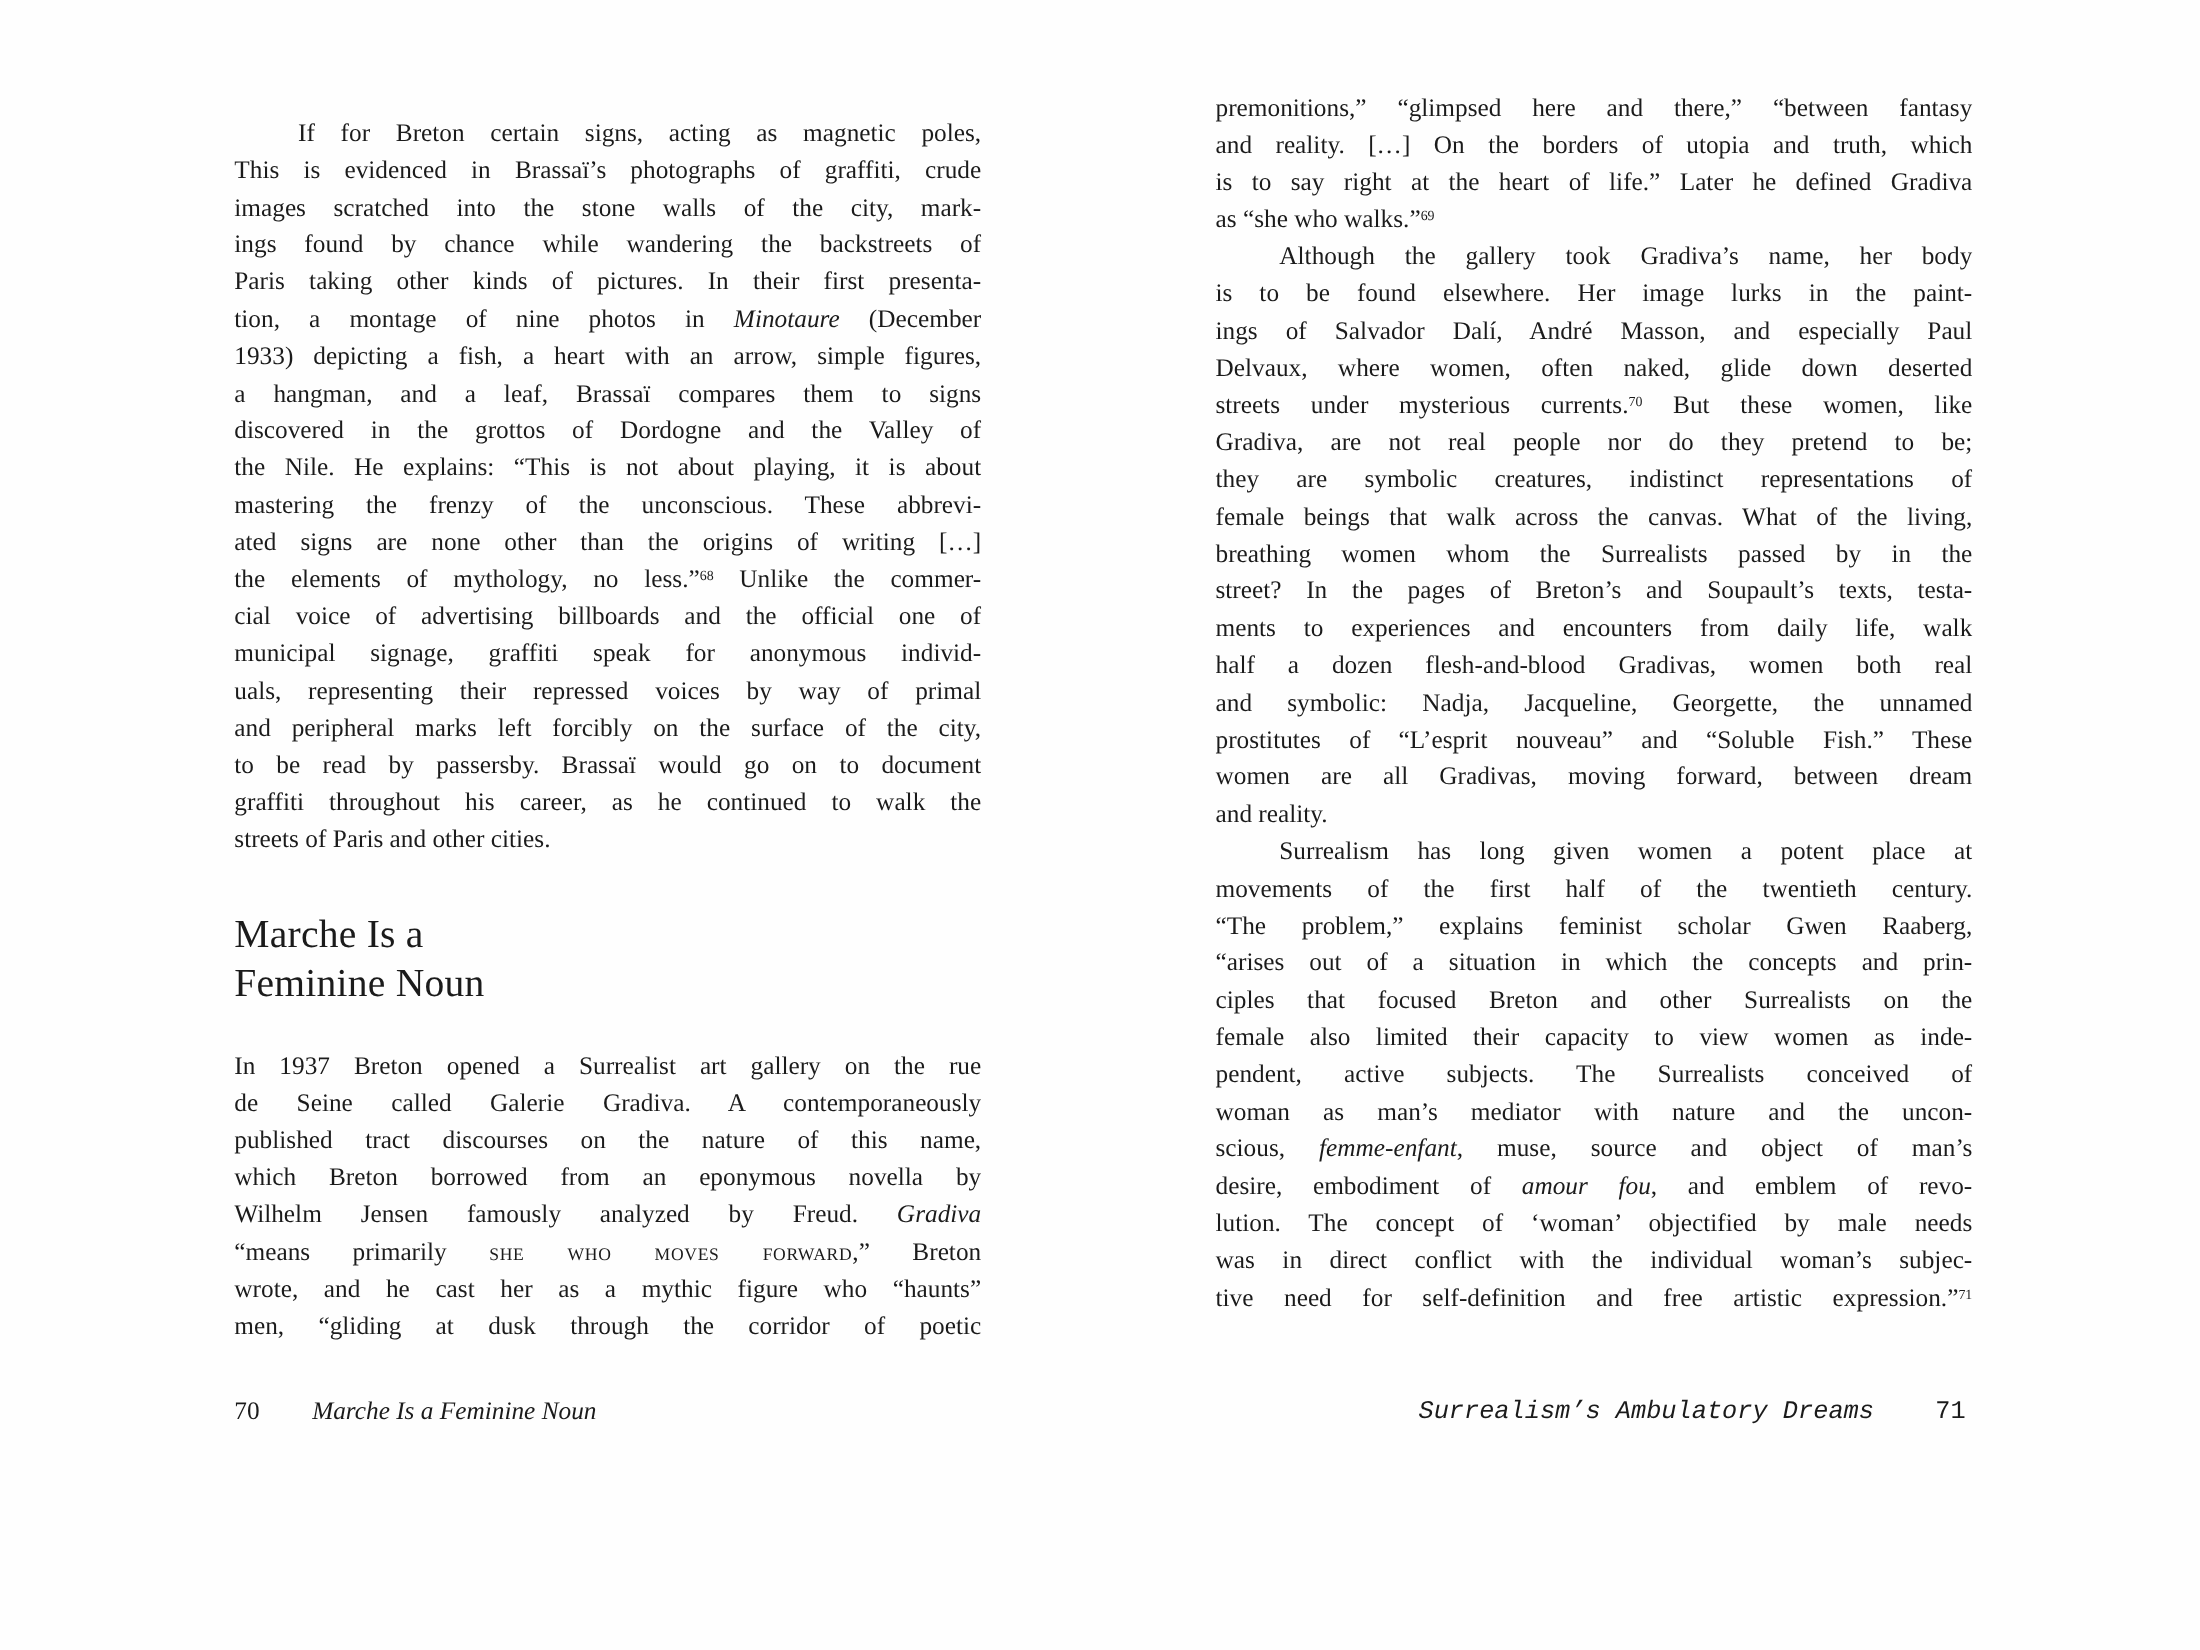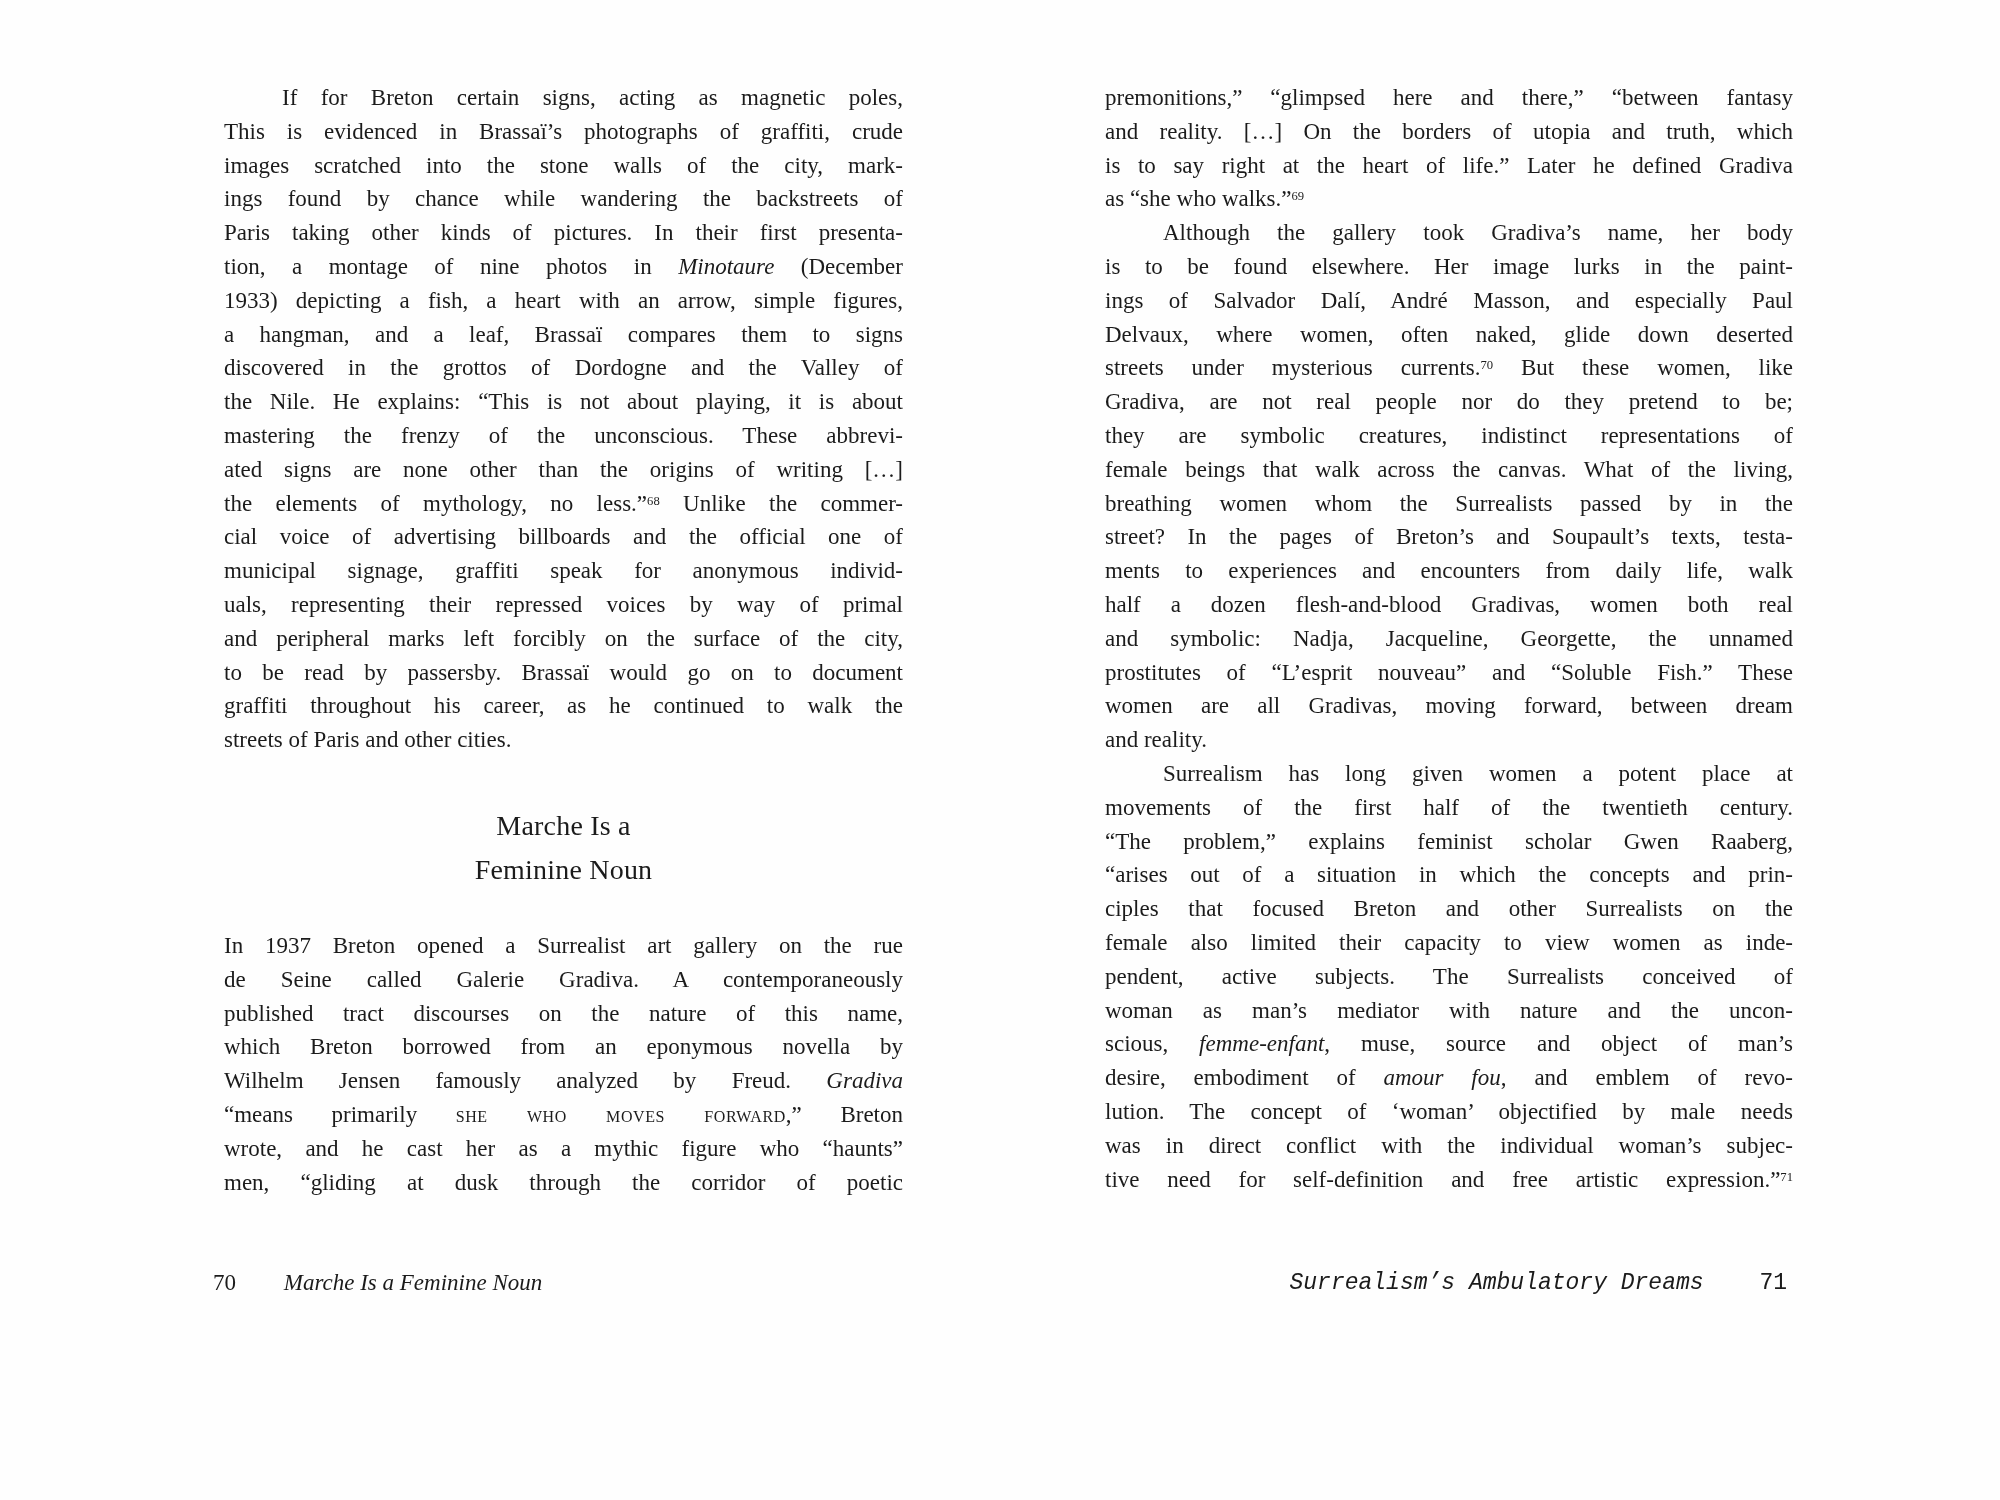--- a/index.html
+++ b/index.html
@@ -5,37 +5,37 @@
   html, body { margin: 0; padding: 0; }
   body {
     width: 2000px; height: 1500px;
     background: #fefefe;
     font-family: "Liberation Serif", "DejaVu Serif", serif;
     color: #1b1b1b;
     -webkit-font-smoothing: antialiased;
   }
   .spread { position: relative; width: 2000px; height: 1500px; overflow: hidden; }
   .col { position: absolute; top: 81px; font-size: 23px; }
-  .col-left  { left: 224px; width: 679px; }
+  .col-left  { left: 213px; width: 679px; margin-top: 23px; }
   .col-right { left: 1105px; width: 688px; }
   .para { margin: 0; padding: 0; }
   .line {
     line-height: 33.8px; height: 33.8px; overflow: hidden;
     text-align: justify; text-align-last: justify; text-justify: inter-word;
     white-space: normal;
   }
   .line.last { text-align: left; text-align-last: left; }
   .line.indent { padding-left: 58px; }
   .line em { font-style: italic; }
   .line sup { font-size: 0.55em; line-height: 0; vertical-align: 0.5em; letter-spacing: 0; }
   .sc { font-variant: small-caps; letter-spacing: 0.6px; }
   .heading {
     margin: 47px 0 0 0; padding: 0;
-    font-size: 28px; line-height: 44px; font-weight: normal;
-    text-align: center; letter-spacing: 0.2px;
+    font-size: 36px; line-height: 44px; font-weight: normal;
+    text-align: left; letter-spacing: 0.2px;
   }
   .heading .hline { display: block; }
   .para-after-heading { margin-top: 37px; }
   .footer {
     position: absolute; top: 1268px;
     font-size: 23px; line-height: 30px;
   }
   .footer-left  { left: 213px; width: 679px; text-align: left; }
   .footer-right { left: 1099px; width: 688px; text-align: right; font-family: Liberation Mono, monospace; }
   .runhead { font-style: italic; text-align: center; }

